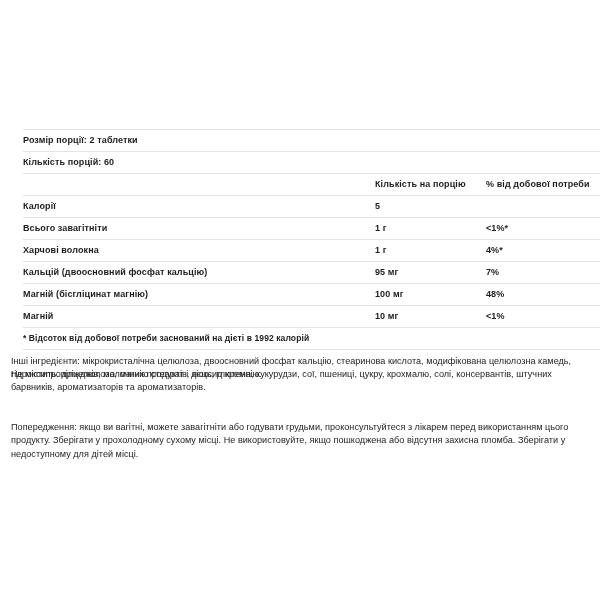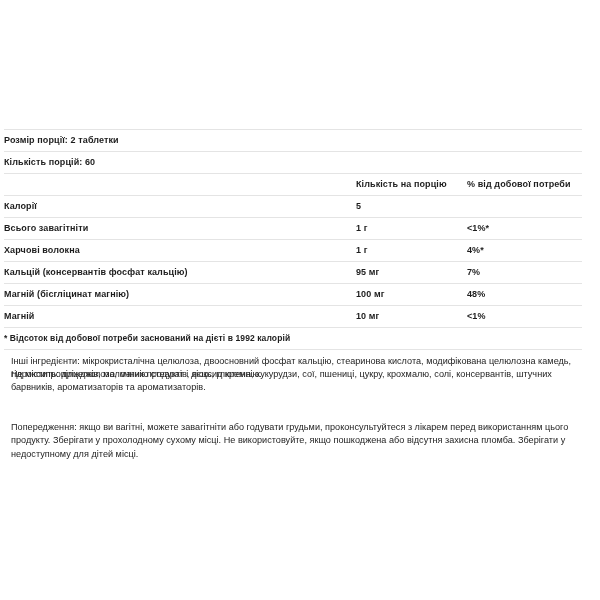--- a/index.html
+++ b/index.html
@@ -18,21 +18,21 @@
   #page {
     position: relative;
     width: 600px;
     height: 600px;
     box-sizing: border-box;
   }
 
   
   .facts-wrap {
     position: absolute;
-    left: 4px;
+    left: 23px;
     top: 129px;
     width: 578px;
   }
   table.facts {
     width: 100%;
     border-collapse: collapse;
     table-layout: fixed;
     font-size: 9px;
     line-height: 1.2;
   }
@@ -120,21 +120,21 @@
           <td class="cell-name">Всього завагітніти</td>
           <td class="cell-amount">1 г</td>
           <td class="cell-dv">&lt;1%*</td>
         </tr>
         <tr>
           <td class="cell-name">Харчові волокна</td>
           <td class="cell-amount">1 г</td>
           <td class="cell-dv">4%*</td>
         </tr>
         <tr>
-          <td class="cell-name">Кальцій (консервантів фосфат кальцію)</td>
+          <td class="cell-name">Кальцій (двоосновний фосфат кальцію)</td>
           <td class="cell-amount">95 мг</td>
           <td class="cell-dv">7%</td>
         </tr>
         <tr>
           <td class="cell-name">Магній (бісгліцинат магнію)</td>
           <td class="cell-amount">100 мг</td>
           <td class="cell-dv">48%</td>
         </tr>
         <tr>
           <td class="cell-name">Магній</td>

